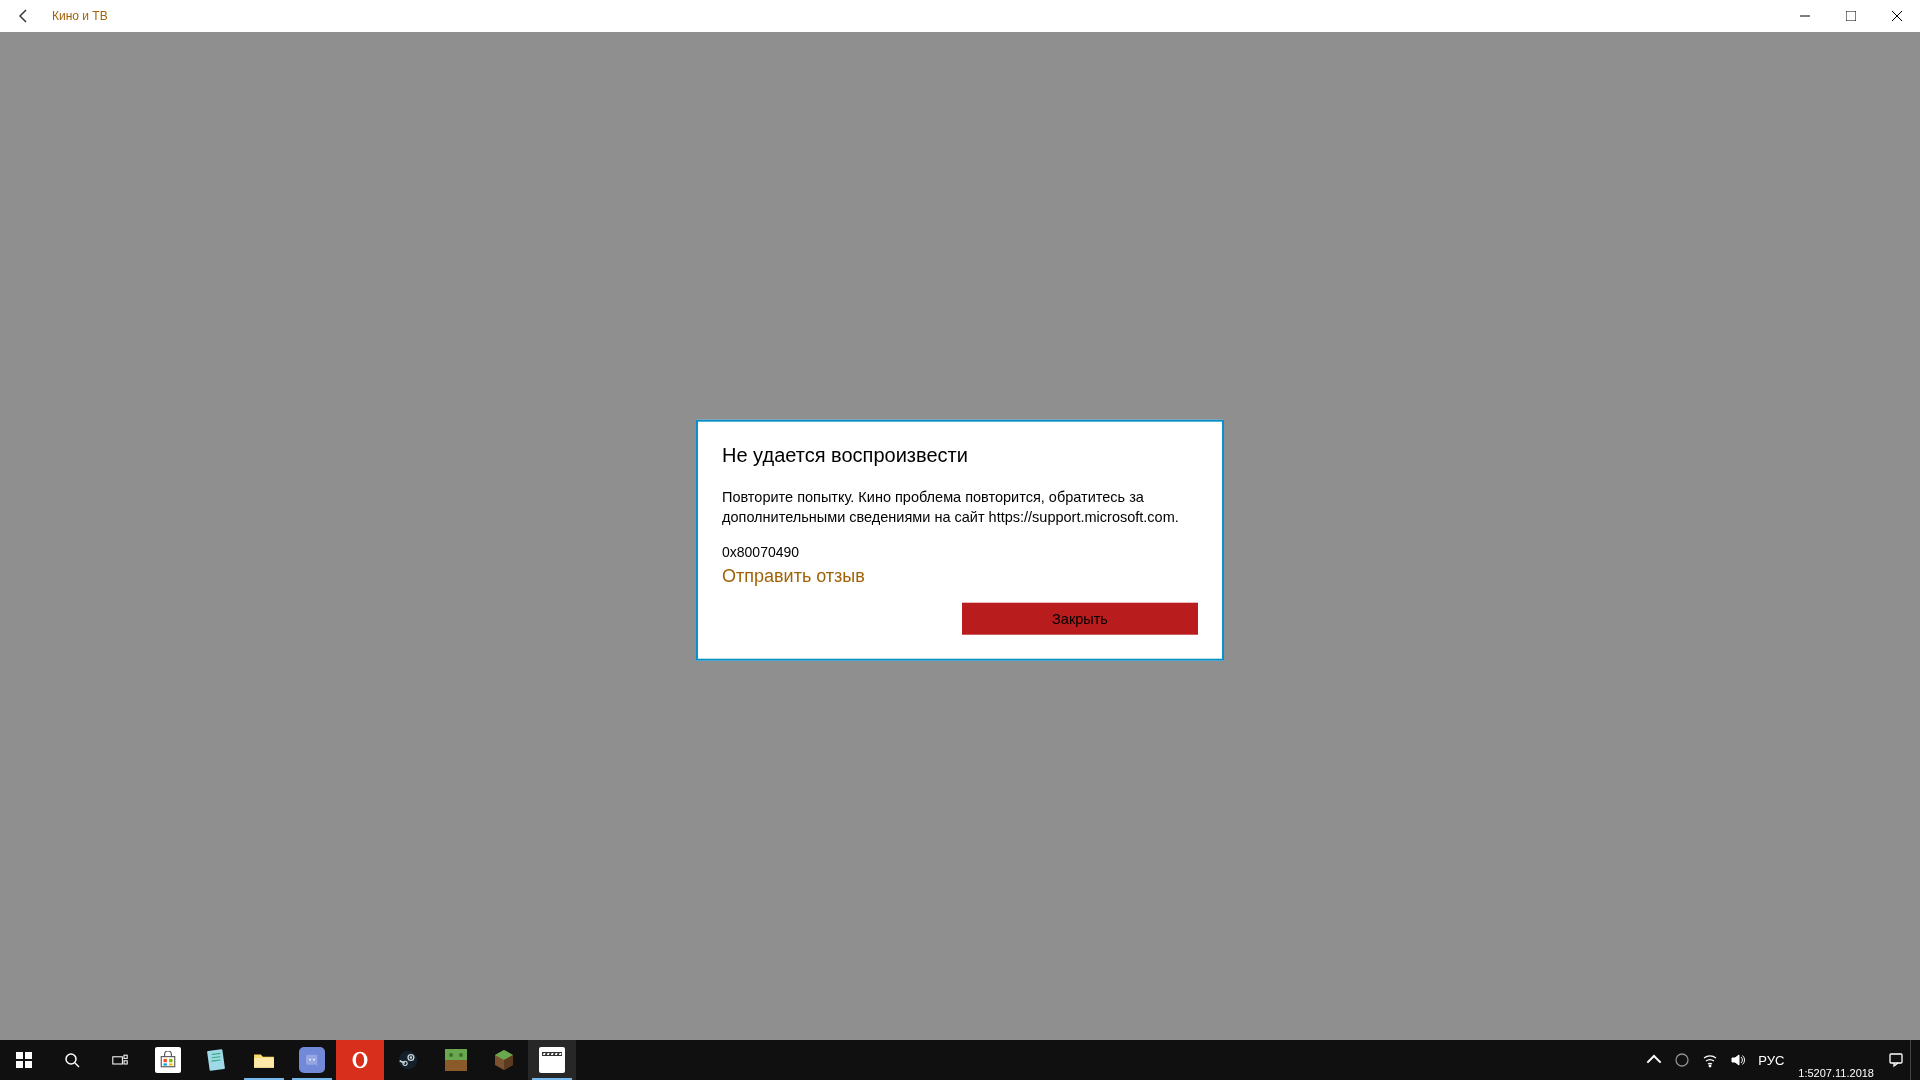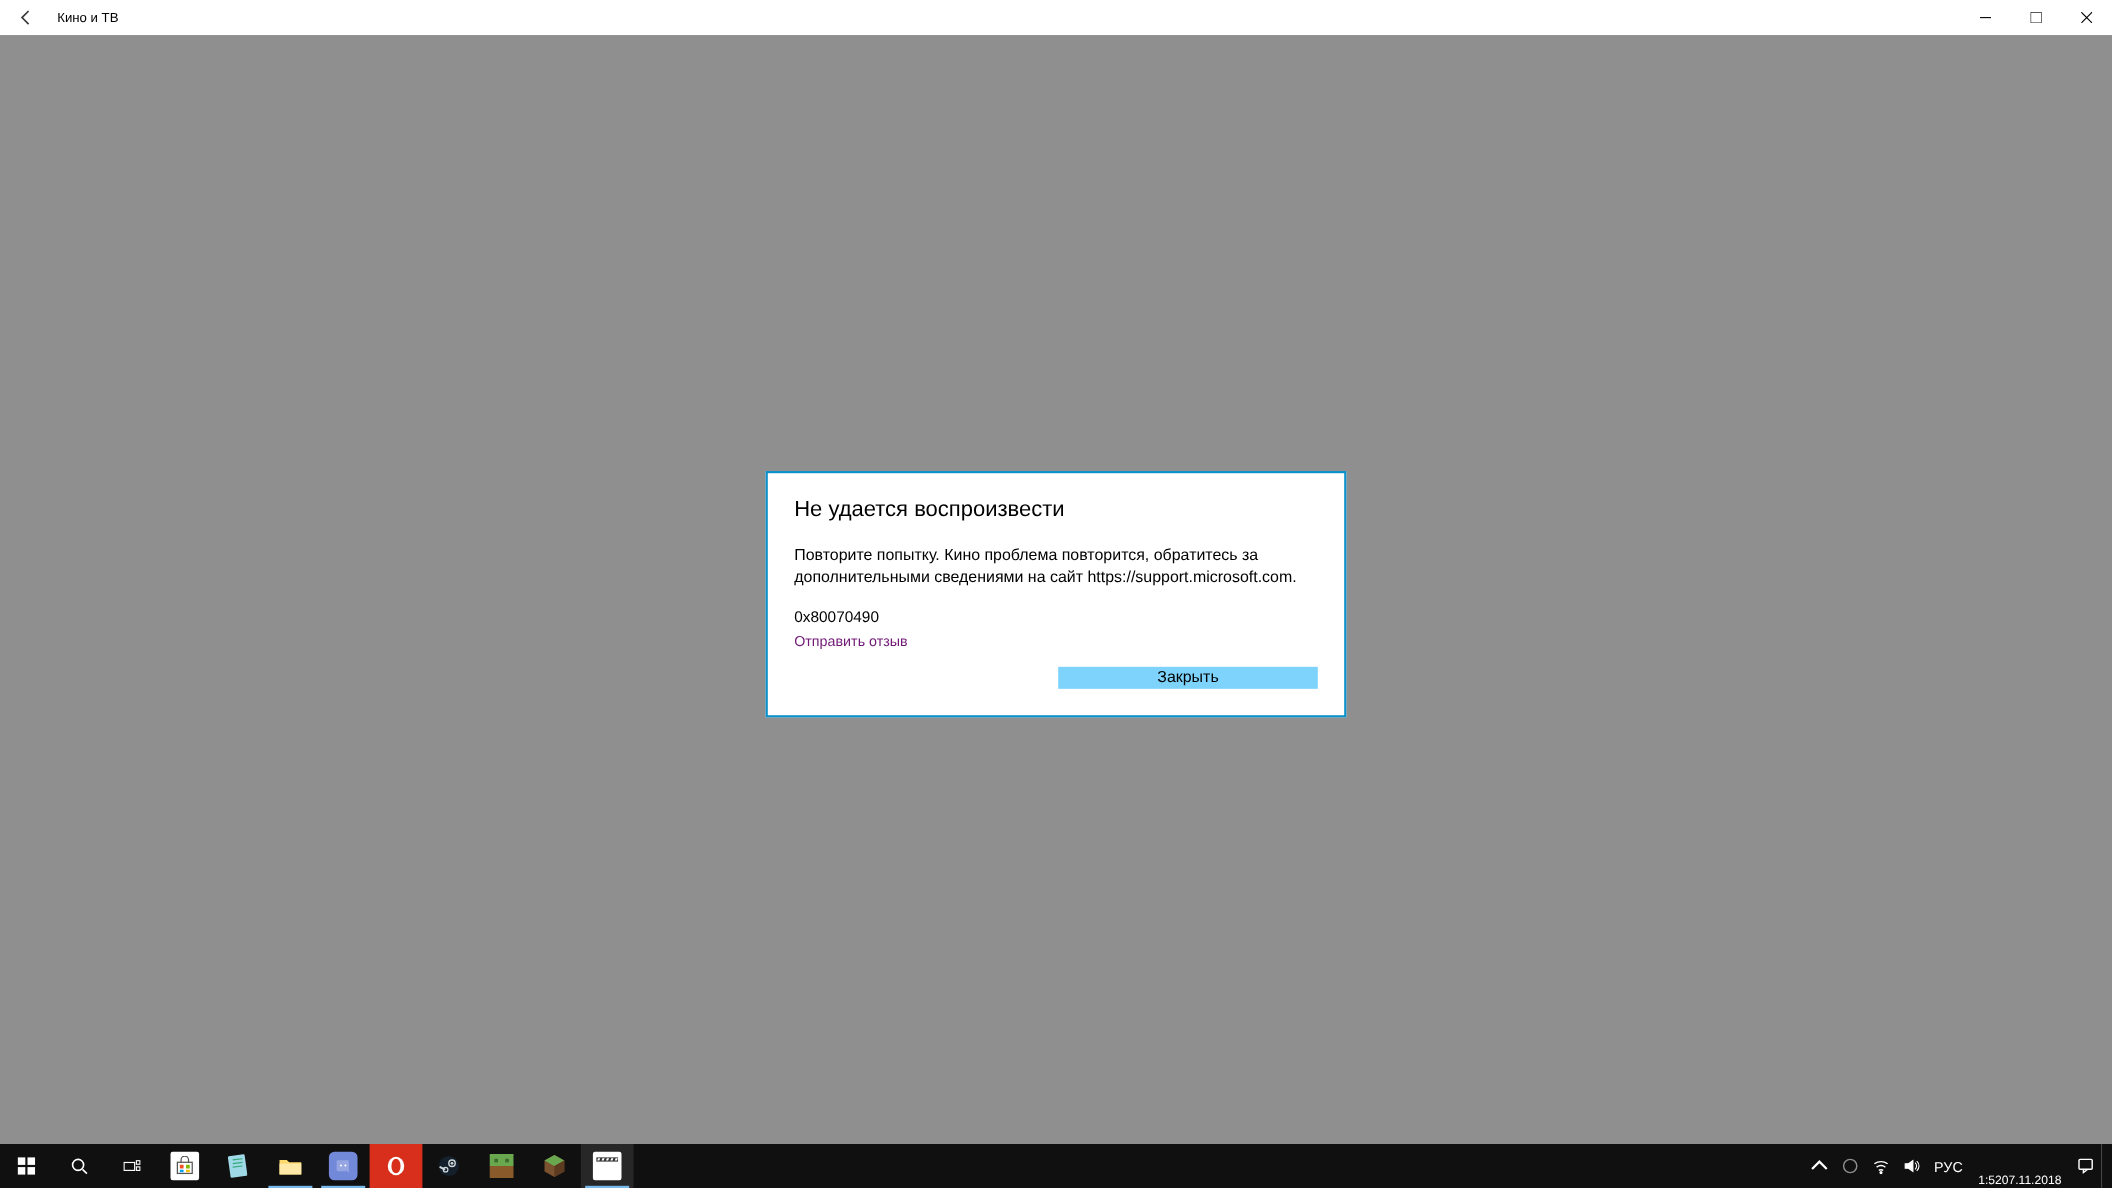--- a/index.html
+++ b/index.html
@@ -5,21 +5,21 @@
   * { margin:0; padding:0; box-sizing:border-box; font-family:"Segoe UI", Tahoma, sans-serif; }
   html,body { width:1920px; height:1080px; overflow:hidden; background:#000; }
 
   
   .app-window {
     position:absolute; left:0; top:0; width:1920px; height:1048px; background:#8f8f8f;
     display:flex; flex-direction:column;
   }
   .titlebar {
     height:32px; background:#ffffff; display:flex; align-items:center; position:relative;
-    font-size:12px; color:#000000;
+    font-size:12px; color:#a16207;
   }
   .titlebar .back {
     width:48px; height:32px; display:flex; align-items:center; justify-content:center;
     color:#3a3a3a; cursor:default;
   }
   .titlebar .title { margin-left:4px; }
   .win-buttons { position:absolute; right:0; top:0; display:flex; }
   .win-btn {
     width:46px; height:32px; display:flex; align-items:center; justify-content:center;
     color:#000; cursor:default;
@@ -30,24 +30,24 @@
 
   
   .dialog {
     position:absolute; width:528px; background:#ffffff; border:2px solid #0b8fc9;
     left:50%; top:50%; transform:translate(-50%,-50%);
     padding:22px 24px 24px 24px;
   }
   .dialog-title { font-size:20px; font-weight:400; color:#000; margin-bottom:20px; }
   .dialog-message { font-size:14.5px; color:#000; line-height:1.4; margin-bottom:16px; }
   .dialog-code { font-size:14px; color:#000; margin-bottom:6px; }
-  .dialog-link { font-size:13px; color:#701a75; cursor:pointer; margin-bottom:16px; display:inline-block; }
+  .dialog-link { font-size:18px; color:#a16207; cursor:pointer; margin-bottom:16px; display:inline-block; }
   .dialog-actions { display:flex; justify-content:flex-end; }
   .dialog-button {
-    width:236px; height:20px; background:#7dd3fc; border:none; font-size:14.5px; color:#000;
+    width:236px; height:32px; background:#b91c1c; border:none; font-size:14.5px; color:#000;
     display:flex; align-items:center; justify-content:center; cursor:default;
   }
 
   
   .taskbar {
     position:absolute; left:0; bottom:0; width:1920px; height:40px; background:#101010;
     display:flex; align-items:center;
   }
   .task-sys { display:flex; height:40px; }
   .sys-btn {

